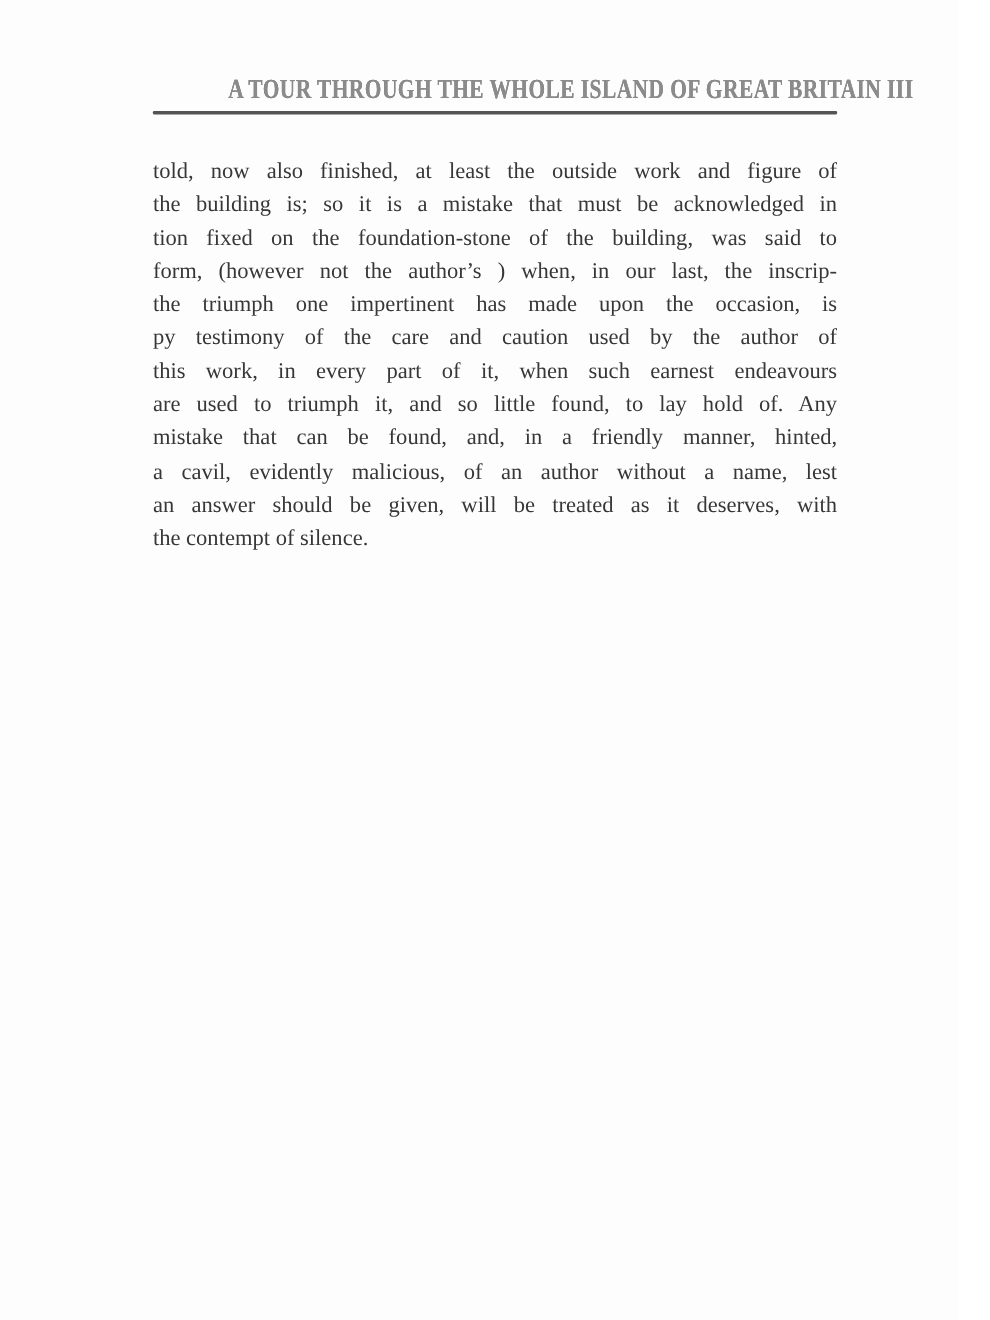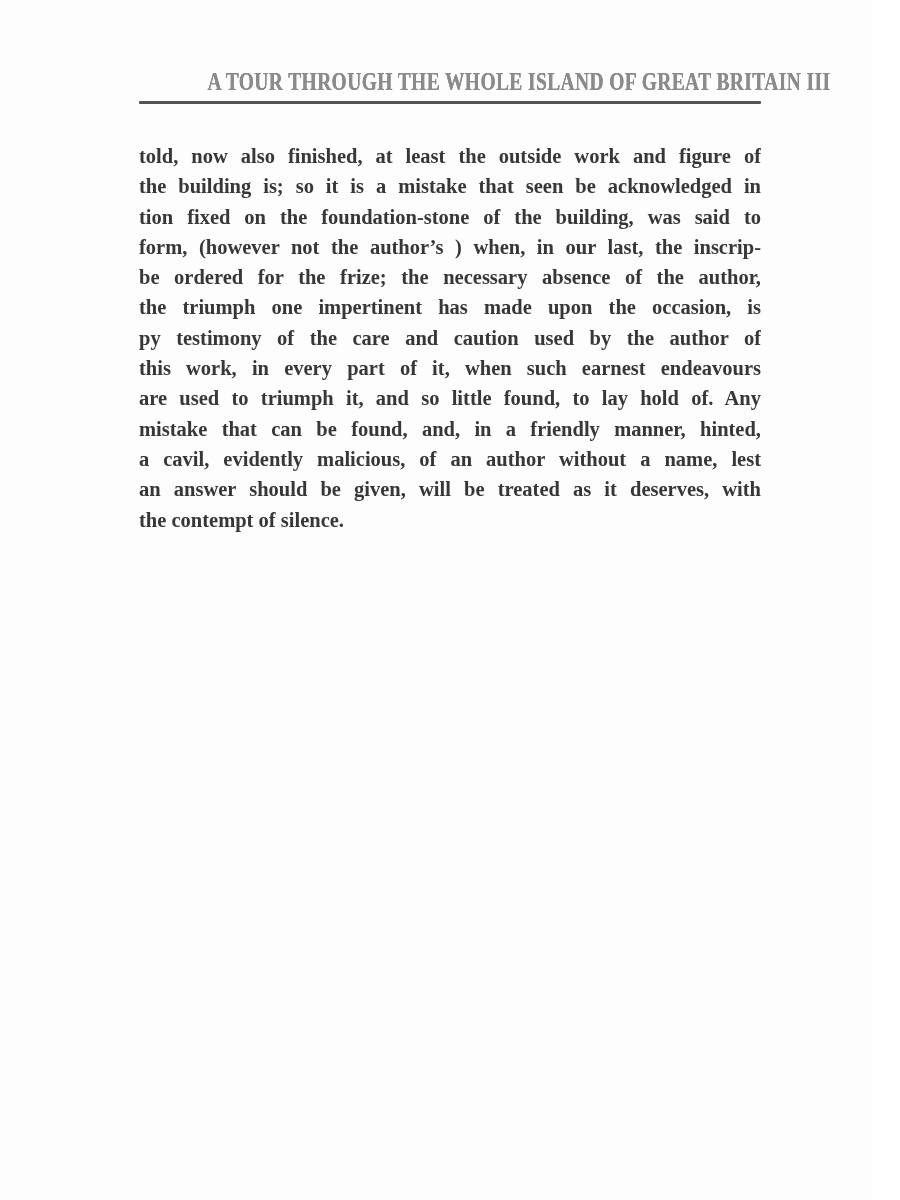--- a/index.html
+++ b/index.html
@@ -55,42 +55,40 @@
     color: #373737;
     font-size: 20.5px;
     line-height: 30.3px;
   }
   .line {
     height: 30.3px;
     overflow: hidden;
     text-align: justify;
     text-align-last: justify;
     white-space: normal;
-    font-weight: bold;
   }
   .line.last {
     text-align-last: left;
   }
 </style>
 </head>
 <body>
 
 <div class="page">
 
   <header class="running-header">
     <div class="header-title">A TOUR THROUGH THE WHOLE ISLAND OF GREAT BRITAIN III</div>
     <div class="header-rule"></div>
   </header>
 
   <main class="body-text">
     <div class="line">told, now also finished, at least the outside work and figure of</div>
-    <div class="line">the building is; so it is a mistake that seen be acknowledged in</div>
+    <div class="line">the building is; so it is a mistake that must be acknowledged in</div>
     <div class="line">tion fixed on the foundation-stone of the building, was said to</div>
     <div class="line">form, (however not the author’s ) when, in our last, the inscrip-</div>
-    <div class="line">be ordered for the frize; the necessary absence of the author,</div>
     <div class="line">the triumph one impertinent has made upon the occasion, is</div>
     <div class="line">py testimony of the care and caution used by the author of</div>
     <div class="line">this work, in every part of it, when such earnest endeavours</div>
     <div class="line">are used to triumph it, and so little found, to lay hold of. Any</div>
     <div class="line">mistake that can be found, and, in a friendly manner, hinted,</div>
     <div class="line">a cavil, evidently malicious, of an author without a name, lest</div>
     <div class="line">an answer should be given, will be treated as it deserves, with</div>
     <div class="line last">the contempt of silence.</div>
   </main>
 

